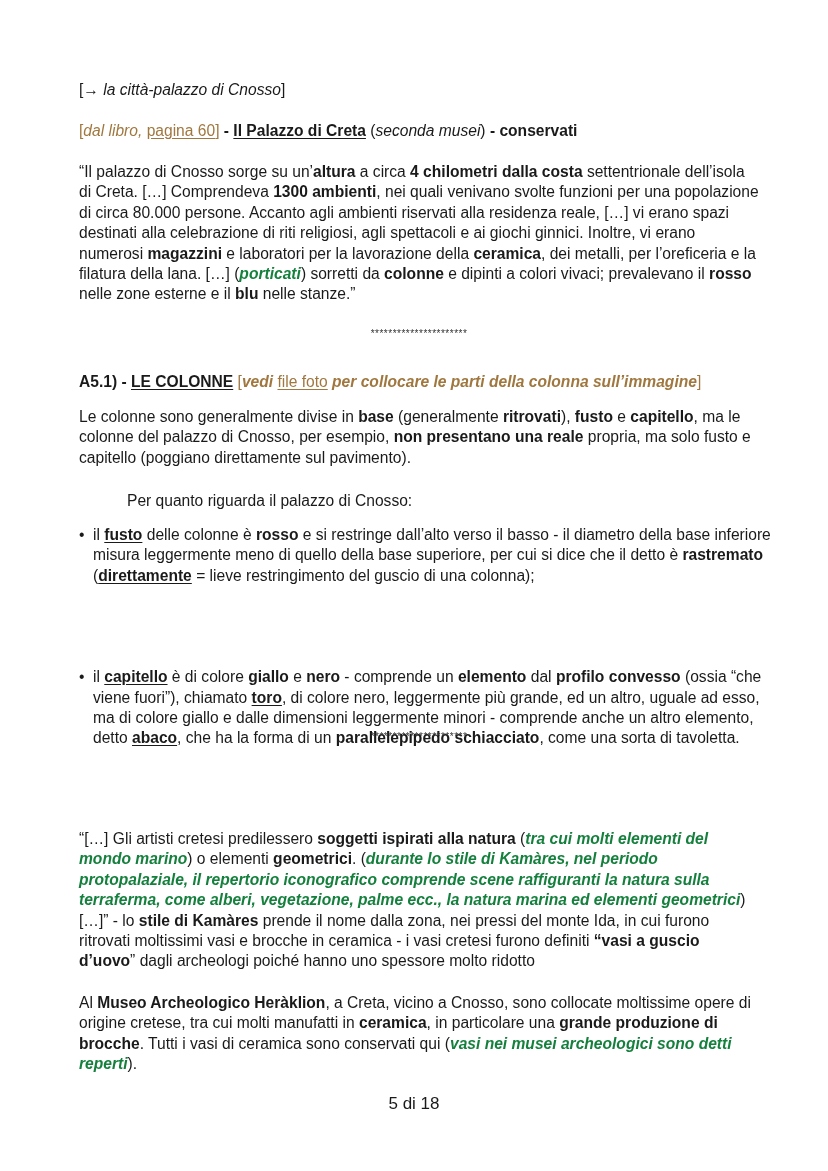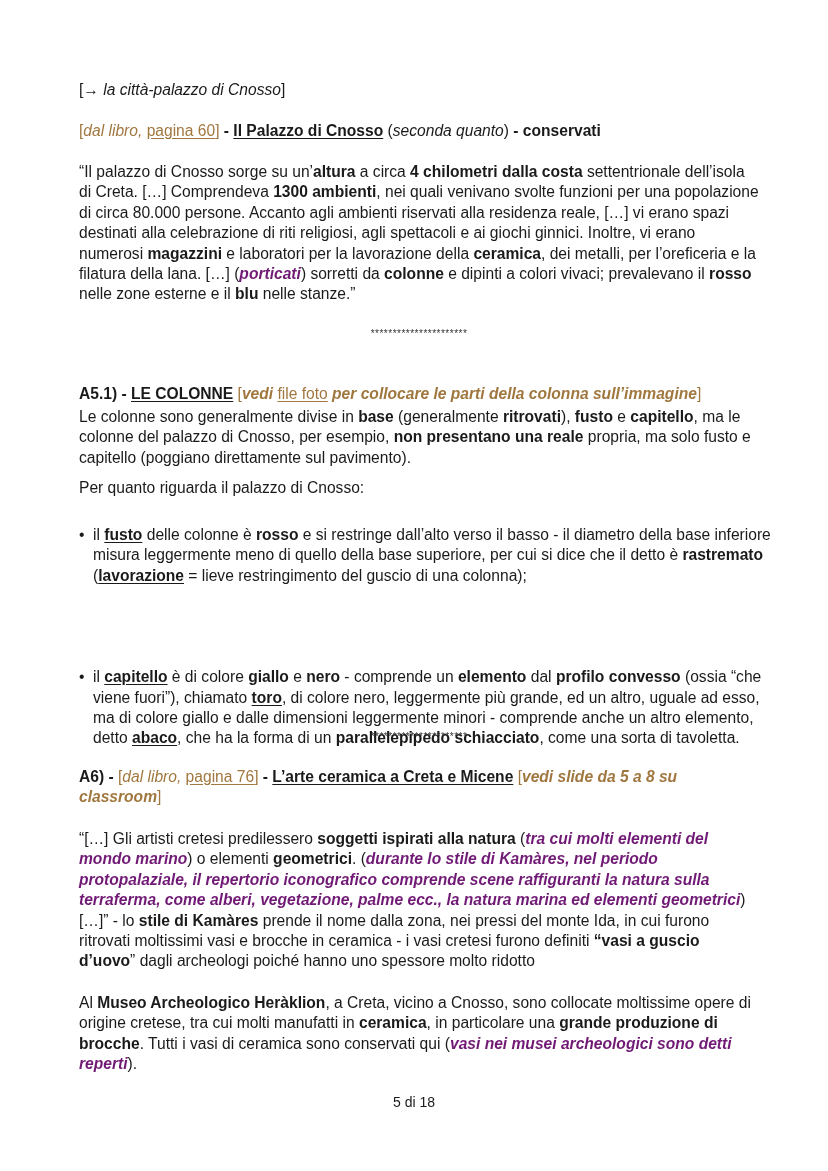--- a/index.html
+++ b/index.html
@@ -3,59 +3,58 @@
   <meta charset="utf-8">
   <style>
     html, body { margin: 0; padding: 0; background: #ffffff; }
     body { width: 828px; height: 1171px; position: relative; overflow: hidden;
            font-family: "Liberation Sans", sans-serif; color: #1a1a1a; }
     .page { position: absolute; left: 79px; top: 0; width: 680px; font-size: 15.6px; line-height: 20.4px; }
     .block { position: absolute; left: 0; width: 680px; }
     p { margin: 0; }
     b { font-weight: bold; }
     .brown { color: #a0773f; }
-    .blue { color: #701a75; }
+    .blue { color: #15803d; }
     i { font-style: italic; }
     u { text-decoration: underline; text-underline-offset: 2px; }
     .stars { text-align: center; font-size: 10px; letter-spacing: 0.5px; color: #333; width: 680px; }
     .bullet { position: relative; padding-left: 14px; }
     .bullet .dot { position: absolute; left: 0; top: 0; }
-    .pagenum { position: absolute; left: 0; width: 828px; top: 1094px; text-align: center; font-size: 14px; }
+    .pagenum { position: absolute; left: 0; width: 828px; top: 1094px; text-align: center; font-size: 17px; }
   </style>
 </head>
 <body>
 
 <div class="page">
 
   <p class="block" style="top:80px;"><span>[</span><i><span>→</span><span> la città-palazzo di Cnosso</span></i><span>]</span></p>
 
-  <p class="block" style="top:121px;"><span class="brown">[</span><i class="brown"><span>dal libro, </span></i><u class="brown">pagina 60</u><span class="brown">]</span><b> - </b><b><u>Il Palazzo di Cnosso</u></b><span> (</span><i>seconda quanto</i><span>)</span><b> - </b><b>conservati</b></p>
+  <p class="block" style="top:121px;"><span class="brown">[</span><i class="brown"><span>dal libro, </span></i><u class="brown">pagina 60</u><span class="brown">]</span><b> - </b><b><u>Il Palazzo di Creta</u></b><span> (</span><i>seconda musei</i><span>)</span><b> - </b><b>conservati</b></p>
 
   <p class="block" style="top:162px;"><span>“Il palazzo di Cnosso sorge su un’</span><b>altura</b><span> a circa </span><b>4 chilometri dalla costa</b><span> settentrionale dell’isola di Creta. […] Comprendeva </span><b>1300 ambienti</b><span>, nei quali venivano svolte funzioni per una popolazione di circa 80.000 persone. Accanto agli ambienti riservati alla residenza reale, […] vi erano spazi destinati alla celebrazione di riti religiosi, agli spettacoli e ai giochi ginnici. Inoltre, vi erano numerosi </span><b>magazzini</b><span> e laboratori per la lavorazione della </span><b>ceramica</b><span>, dei metalli, per l’oreficeria e la filatura della lana. […] (</span><b><i class="blue">porticati</i></b><span>) sorretti da </span><b>colonne</b><span> e dipinti a colori vivaci; prevalevano il </span><b>rosso</b><span> nelle zone esterne e il </span><b>blu</b><span> nelle stanze.”</span></p>
 
   <p class="block stars" style="top:324px;">**********************</p>
 
-  <p class="block" style="top:384px;"><b>A5.1) - </b><b><u>LE COLONNE</u></b><span> </span><span class="brown">[</span><b><i class="brown">vedi </i></b><u class="brown">file foto</u><b><i class="brown"> per collocare le parti della colonna sull’immagine</i></b><span class="brown">]</span></p>
+  <p class="block" style="top:372px;"><b>A5.1) - </b><b><u>LE COLONNE</u></b><span> </span><span class="brown">[</span><b><i class="brown">vedi </i></b><u class="brown">file foto</u><b><i class="brown"> per collocare le parti della colonna sull’immagine</i></b><span class="brown">]</span></p>
 
   <p class="block" style="top:407px;"><span>Le colonne sono generalmente divise in </span><b>base</b><span> (generalmente </span><b>ritrovati</b><span>), </span><b>fusto</b><span> e </span><b>capitello</b><span>, ma le colonne del palazzo di Cnosso, per esempio, </span><b>non presentano una reale</b><span> propria, ma solo fusto e capitello (poggiano direttamente sul pavimento).</span></p>
 
-  <p class="block" style="top:478px;">Per quanto riguarda il palazzo di Cnosso:</p>
+  <p class="block" style="top:491px;margin-left:48px;">Per quanto riguarda il palazzo di Cnosso:</p>
 
   <div class="block bullet" style="top:525px;">
     <span class="dot">•</span>
-    <p><span>il </span><b><u>fusto</u></b><span> delle colonne è </span><b>rosso</b><span> e si restringe dall’alto verso il basso - il diametro della base inferiore misura leggermente meno di quello della base superiore, per cui si dice che il detto è </span><b>rastremato</b><span> (</span><b><u>lavorazione</u></b><span> = lieve restringimento del guscio di una colonna);</span></p>
+    <p><span>il </span><b><u>fusto</u></b><span> delle colonne è </span><b>rosso</b><span> e si restringe dall’alto verso il basso - il diametro della base inferiore misura leggermente meno di quello della base superiore, per cui si dice che il detto è </span><b>rastremato</b><span> (</span><b><u>direttamente</u></b><span> = lieve restringimento del guscio di una colonna);</span></p>
   </div>
 
   <div class="block bullet" style="top:606px;">
     <span class="dot">•</span>
     <p><span>il </span><b><u>capitello</u></b><span> è di colore </span><b>giallo</b><span> e </span><b>nero</b><span> - comprende un </span><b>elemento</b><span> dal </span><b>profilo convesso</b><span> (ossia “che viene fuori”), chiamato </span><b><u>toro</u></b><span>, di colore nero, leggermente più grande, ed un altro, uguale ad esso, ma di colore giallo e dalle dimensioni leggermente minori - comprende anche un altro elemento, detto </span><b><u>abaco</u></b><span>, che ha la forma di un </span><b>parallelepipedo schiacciato</b><span>, come una sorta di tavoletta.</span></p>
   </div>
 
   <p class="block stars" style="top:727px;">**********************</p>
 
-  <p class="block" style="top:767px;"><b>A6) - </b><span class="brown">[</span><i class="brown">dal libro, </i><u class="brown">pagina 76</u><span class="brown">]</span><b> - </b><b><u>L’arte ceramica a Creta e Micene</u></b><span> </span><span class="brown">[</span><b><i class="brown">vedi slide da 5 a 8 su classroom</i></b><span class="brown">]</span></p>
 
   <p class="block" style="top:829px;"><span>“[…] Gli artisti cretesi predilessero </span><b>soggetti ispirati alla natura</b><span> (</span><b><i class="blue">tra cui molti elementi del mondo marino</i></b><span>) o elementi </span><b>geometrici</b><span>. (</span><b><i class="blue">durante lo stile di Kamàres, nel periodo protopalaziale, il repertorio iconografico comprende scene raffiguranti la natura sulla terraferma, come alberi, vegetazione, palme ecc., la natura marina ed elementi geometrici</i></b><span>) […]” - lo </span><b>stile di Kamàres</b><span> prende il nome dalla zona, nei pressi del monte Ida, in cui furono ritrovati moltissimi vasi e brocche in ceramica - i vasi cretesi furono definiti </span><b>“vasi a guscio d’uovo</b><span>” dagli archeologi poiché hanno uno spessore molto ridotto</span></p>
 
   <p class="block" style="top:993px;"><span>Al </span><b>Museo Archeologico Heràklion</b><span>, a Creta, vicino a Cnosso, sono collocate moltissime opere di origine cretese, tra cui molti manufatti in </span><b>ceramica</b><span>, in particolare una </span><b>grande produzione di brocche</b><span>. Tutti i vasi di ceramica sono conservati qui (</span><b><i class="blue">vasi nei musei archeologici sono detti reperti</i></b><span>).</span></p>
 </div>
 
 <div class="pagenum">5 di 18</div>
 
 </body></html>

